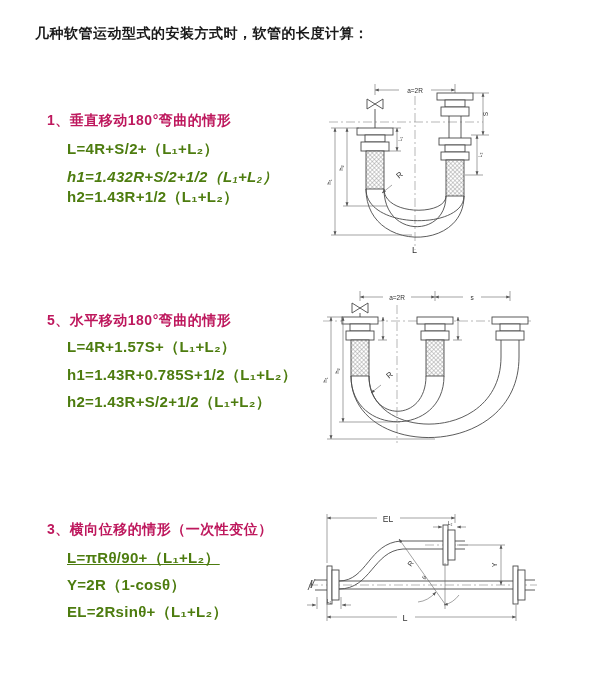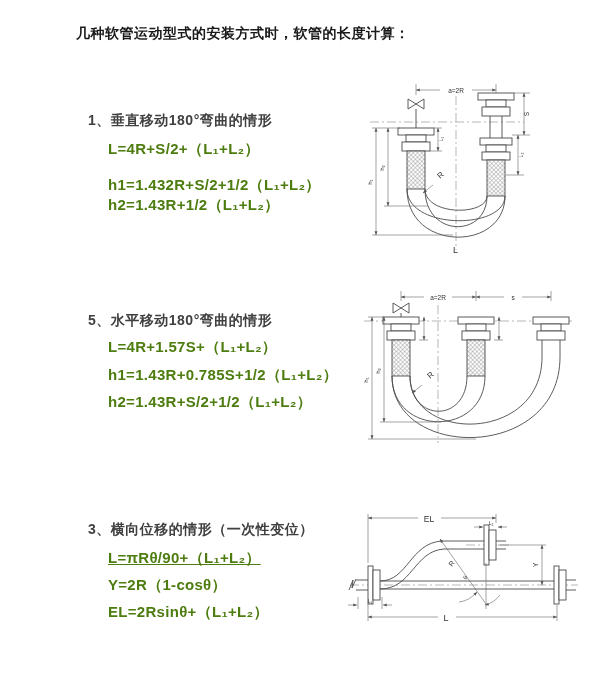--- a/index.html
+++ b/index.html
@@ -1,42 +1,42 @@
 <!DOCTYPE html>
 <html><head>
 <meta charset="utf-8">
 <style>
   html,body{margin:0;padding:0;}
   body{
     width:600px;height:675px;background:#ffffff;
     font-family:"Liberation Sans","DejaVu Sans",sans-serif;
     color:#111;position:relative;overflow:hidden;
   }
-  .page{position:absolute;inset:0;background:#fff;margin-left:41px;}
+  .page{position:absolute;inset:0;background:#fff;}
   .title{position:absolute;left:35px;top:25px;font-size:14px;font-weight:700;color:#1a1a1a;letter-spacing:.5px;}
-  .sec-heading{position:absolute;font-size:14px;font-weight:700;color:#404040;letter-spacing:.5px;}
+  .sec-heading{position:absolute;font-size:14px;font-weight:700;color:#be185d;letter-spacing:.5px;}
   .formula{position:absolute;font-size:15px;font-weight:600;color:#4d7c0f;letter-spacing:.3px;}
   .diag{position:absolute;}
   svg text{font-family:"Liberation Sans","DejaVu Sans",sans-serif;fill:#333;}
   .dln{stroke:#666;stroke-width:.6;fill:none;}
   .cln{stroke:#888;stroke-width:.6;fill:none;stroke-dasharray:9 3 2 3;}
   .pln{stroke:#4a4a4a;stroke-width:.9;fill:none;}
   .prect{stroke:#4a4a4a;stroke-width:.9;fill:#fff;}
 </style>
 </head>
 <body>
 
 <div class="page">
 
   <div class="title">几种软管运动型式的安装方式时，软管的长度计算：</div>
 
   <div class="sec-heading" style="left:47px;top:112px;">1、垂直移动180°弯曲的情形</div>
   <div class="formula" style="left:67px;top:140px;">L=4R+S/2+（L₁+L₂）</div>
-  <div class="formula" style="left:67px;top:176px;">h1=1.432R+S/2+1/2（L₁+L₂）</div>
-  <div class="formula" style="left:67px;top:196px;">h2=1.43R+1/2（L₁+L₂）</div>
+  <div class="formula" style="left:67px;top:168px;font-style:italic;">h1=1.432R+S/2+1/2（L₁+L₂）</div>
+  <div class="formula" style="left:67px;top:188px;">h2=1.43R+1/2（L₁+L₂）</div>
 
   <div class="sec-heading" style="left:47px;top:312px;">5、水平移动180°弯曲的情形</div>
   <div class="formula" style="left:67px;top:338px;">L=4R+1.57S+（L₁+L₂）</div>
   <div class="formula" style="left:67px;top:366px;">h1=1.43R+0.785S+1/2（L₁+L₂）</div>
   <div class="formula" style="left:67px;top:393px;text-align:center;">h2=1.43R+S/2+1/2（L₁+L₂）</div>
 
   <div class="sec-heading" style="left:47px;top:521px;">3、横向位移的情形（一次性变位）</div>
   <div class="formula" style="left:67px;top:549px;text-decoration:underline;">L=πRθ/90+（L₁+L₂）</div>
   <div class="formula" style="left:67px;top:576px;">Y=2R（1-cosθ）</div>
   <div class="formula" style="left:67px;top:603px;">EL=2Rsinθ+（L₁+L₂）</div>

